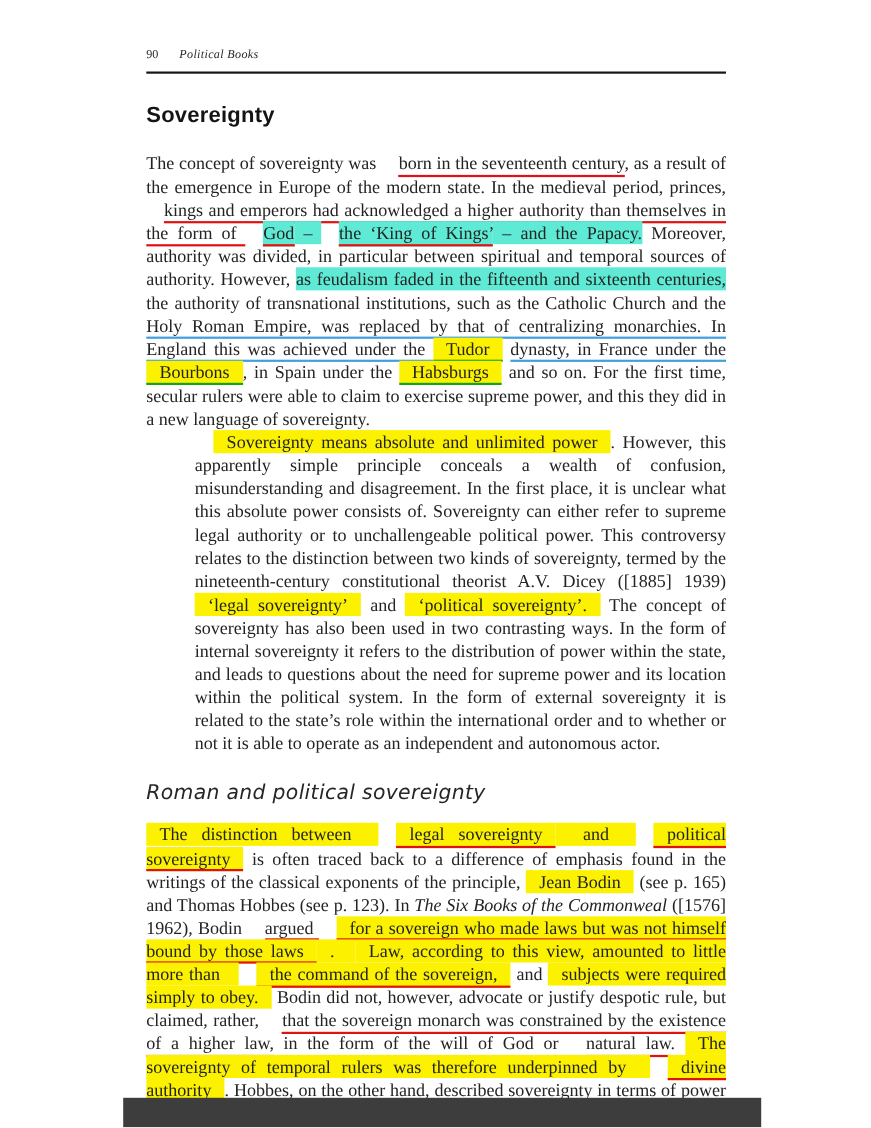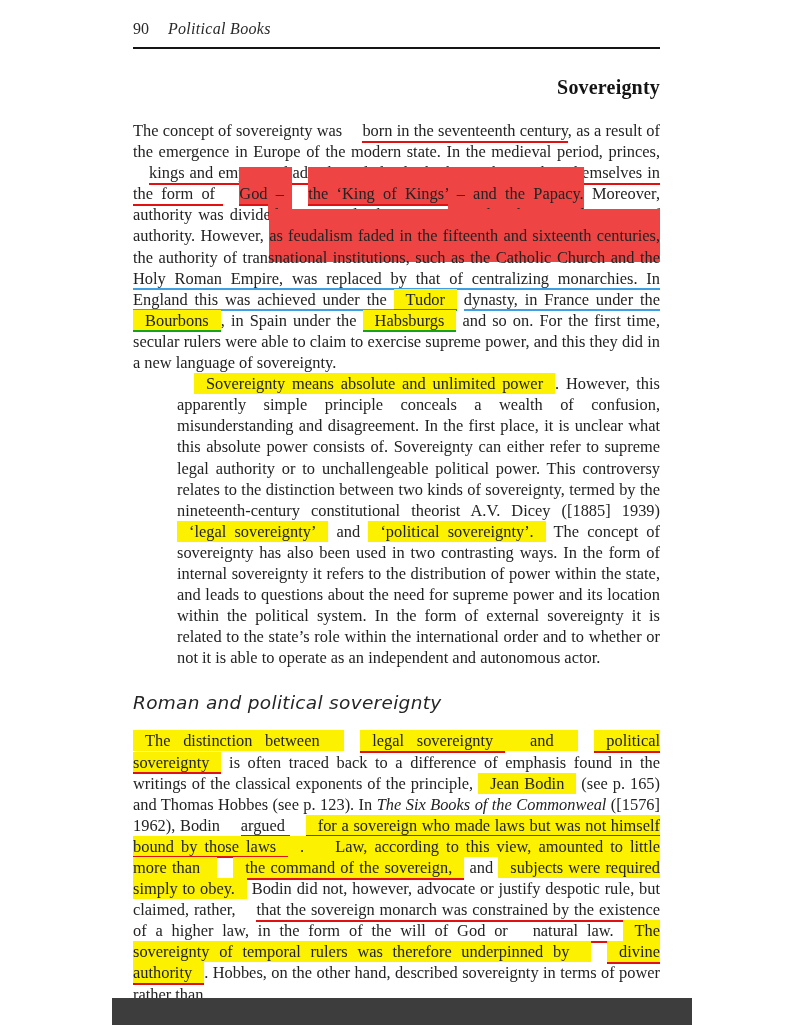--- a/index.html
+++ b/index.html
@@ -1,39 +1,39 @@
 <!DOCTYPE html>
 <html><head>
 <meta charset="utf-8">
 <style>
   html,body { margin:0; padding:0; background:#ffffff; }
   .page {
     position:relative; width:792px; height:1025px; overflow:hidden;
     background:#ffffff; font-family:"Liberation Serif", serif; color:#232323;
   }
   .content { margin:0 132px 0 133px; }
-  .runhead { display:flex; align-items:baseline; padding-top:20px; font-size:16px; color:#2a2a2a; }
+  .runhead { display:flex; align-items:baseline; padding-top:44px; font-size:11px; color:#2a2a2a; }
   .pagenum { margin-right:19px; font-style:normal; }
   .runtitle { font-style:italic; letter-spacing:0.3px; }
   .rule { border-top:2px solid #151515; margin-top:9px; }
   .heading {
-    font-family:Liberation Serif, serif; font-weight:700; font-size:20px;
-    color:#141414; margin:27px 0 21px 0; letter-spacing:0.2px;text-align:right;
+    font-family:Liberation Sans, sans-serif; font-weight:700; font-size:20px;
+    color:#141414; margin:27px 0 21px 0; letter-spacing:0.2px;
   }
   .subheading {
     font-family:"DejaVu Sans", sans-serif; font-style:italic; font-weight:400;
     font-size:18.5px; color:#262626; margin:24px 0 17px 0; letter-spacing:0.3px;
   }
   .para {
     font-size:16.4px; line-height:21.1px; text-align:justify; margin:0;
     color:#232323;
   }
   .para.indent { text-indent:17px;margin-left:44px; }
   .hl-yellow { background:#fcf200; padding:1px 12px; }
-  .hl-cyan   { background:#ef4444; padding:17px 0; }
+  .hl-cyan   { background:#5eead4; padding:1px 0; }
   .ul-red    { border-bottom:2.6px solid #e21111; padding-bottom:0.5px;margin-left:16px; }
   .ul-blue   { border-bottom:2.4px solid #3f9fe0; padding-bottom:0.5px; }
   .ul-green  { border-bottom:2.6px solid #17a317; padding-bottom:0.5px; }
   .it { font-style:italic; }
   .next-page-edge {
     position:absolute; left:112px; width:580px; bottom:0; height:27px;
     background:#3d3d3d;
   }
 </style>
 </head>

